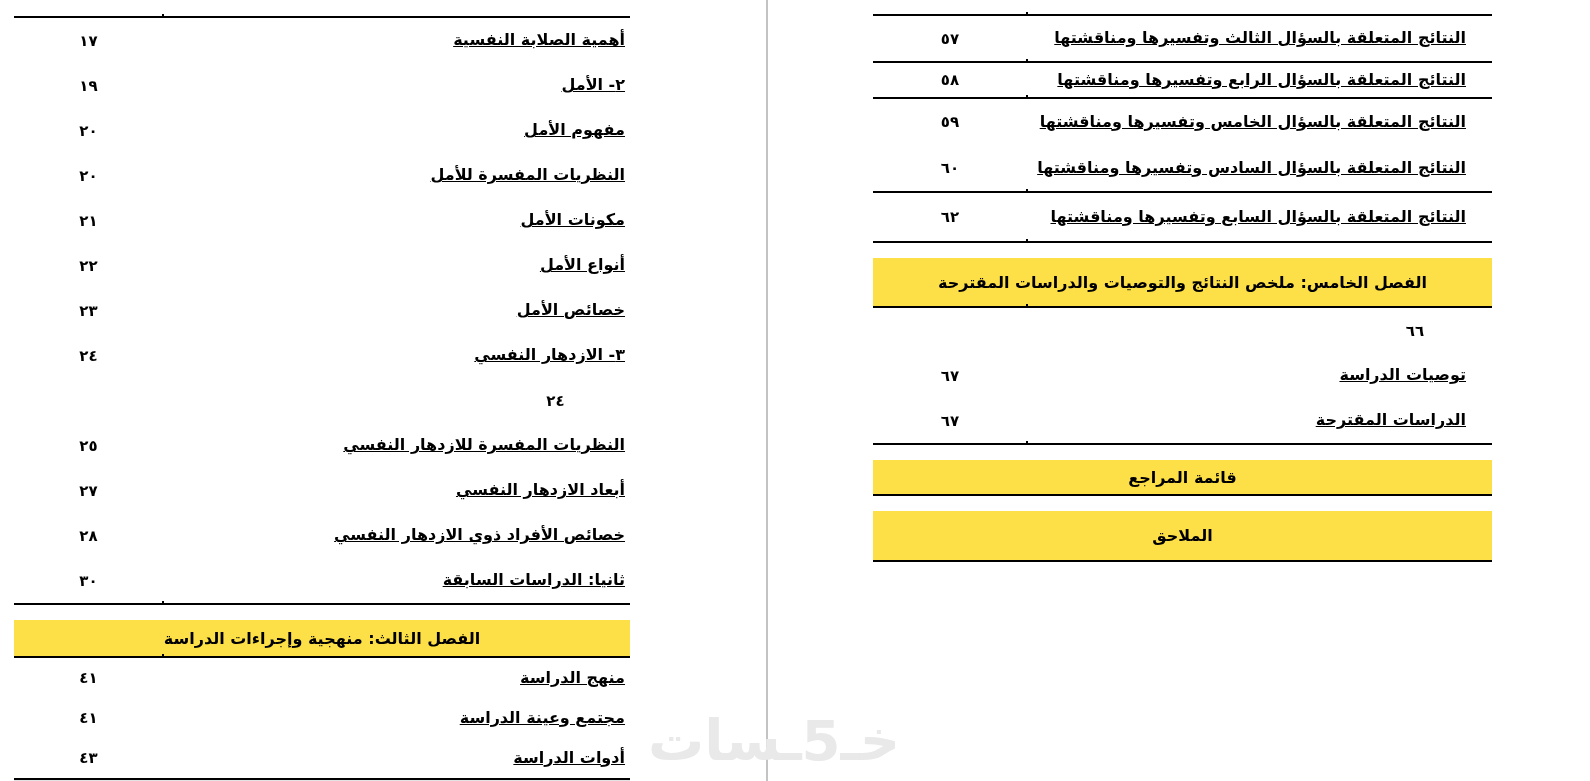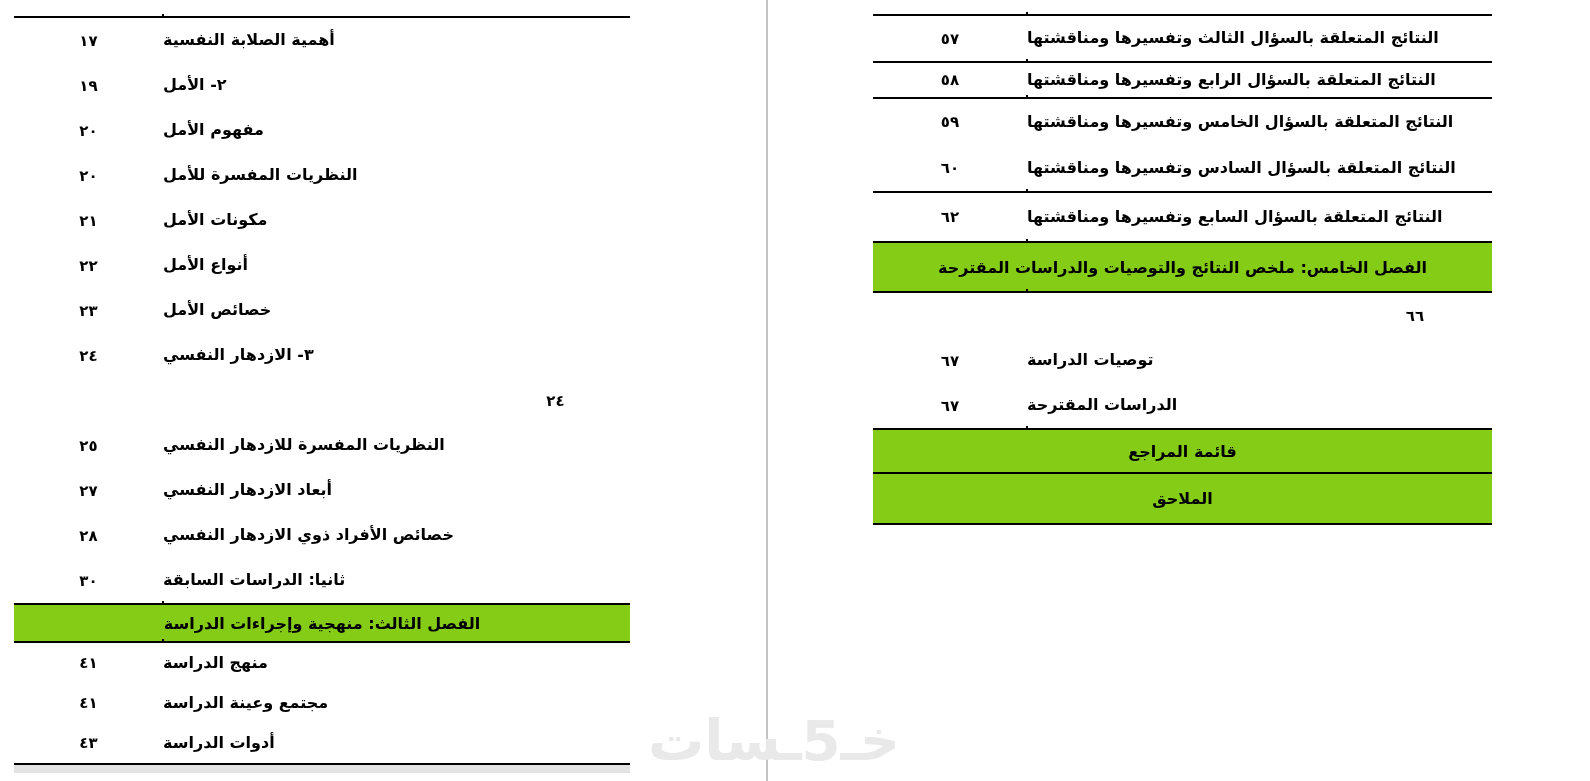--- a/index.html
+++ b/index.html
@@ -14,32 +14,32 @@
     letter-spacing:-1px;user-select:none;
   }
   .tbl{position:absolute;direction:rtl;}
   .left-t{top:16px;left:14px;width:616px;}
   .right-t{top:14px;left:873px;width:619px;}
   .rule{position:relative;height:2px;background:#000;}
   .tick{position:absolute;top:-2px;width:2px;height:4px;background:#000;display:block;}
   .left-t .tick{left:148px;}
   .right-t .tick{left:153px;}
   .row{display:flex;align-items:center;}
-  .t{flex:1;font-size:16px;font-weight:600;text-align:left;line-height:1.15;}
+  .t{flex:1;font-size:16px;font-weight:600;text-align:right;line-height:1.15;text-decoration:underline;}
   .left-t .t{padding-right:5px;}
   .right-t .t{padding-right:26px;}
   .n{width:149px;display:flex;align-items:center;justify-content:center;
      font-size:15px;font-weight:600;}
   .right-t .n{width:154px;}
   .chapter{
-    background:#84cc16;display:flex;align-items:center;justify-content:center;
-    font-size:16px;font-weight:700;text-align:center;
+    background:#fde047;display:flex;align-items:center;justify-content:center;
+    font-size:16px;font-weight:700;text-align:center;margin-top:15px;
   }
   .cutrow{height:8px;background:#e3e3e3;}
-  .h34{height:34px;}.h40{height:40px;}.h42{height:42px;}.h43{height:49px;}
+  .h34{height:34px;}.h40{height:40px;}.h42{height:34px;}.h43{height:49px;}
   .h44{height:36px;}.h45{height:45px;}.h46{height:46px;}.h48{height:48px;}
 </style>
 </head>
 <body>
 
 <div class="canvas">
 
   <div class="divider"></div>
 
   <div class="tbl left-t">

